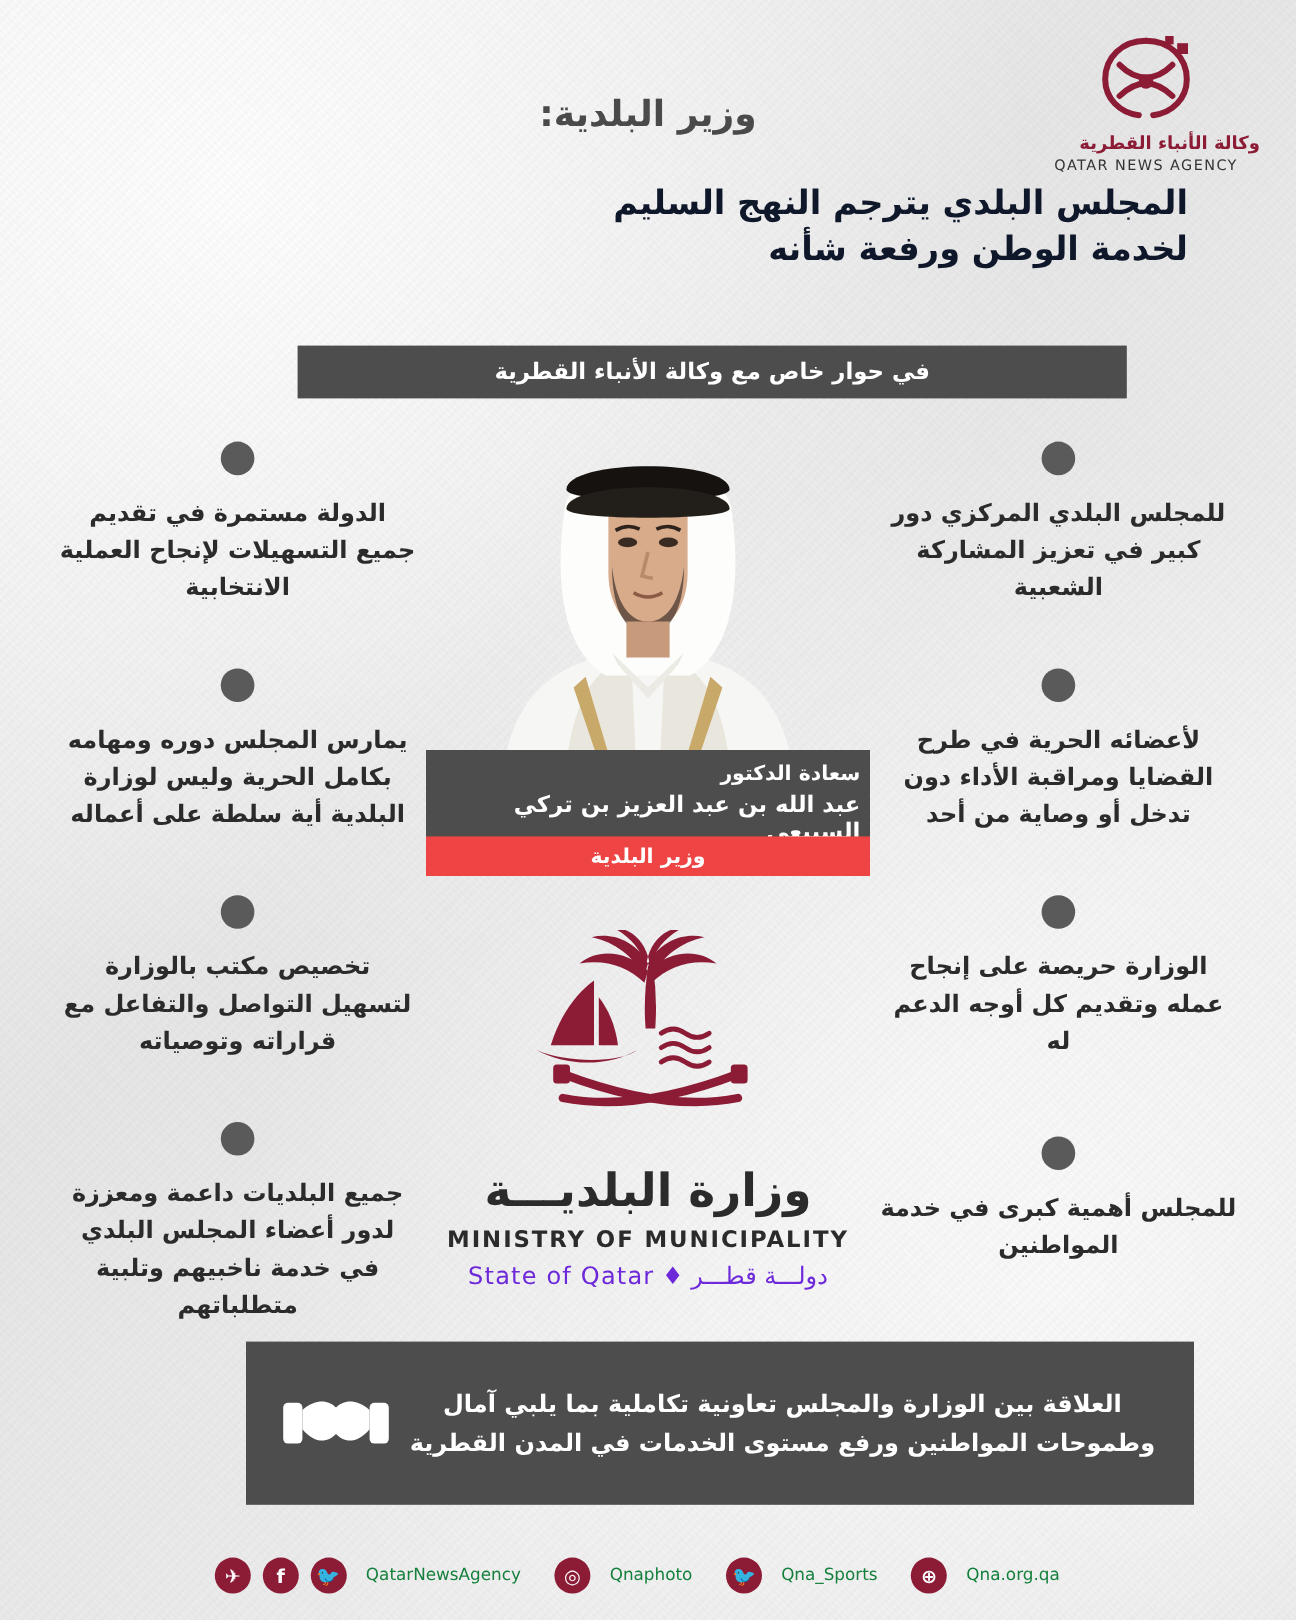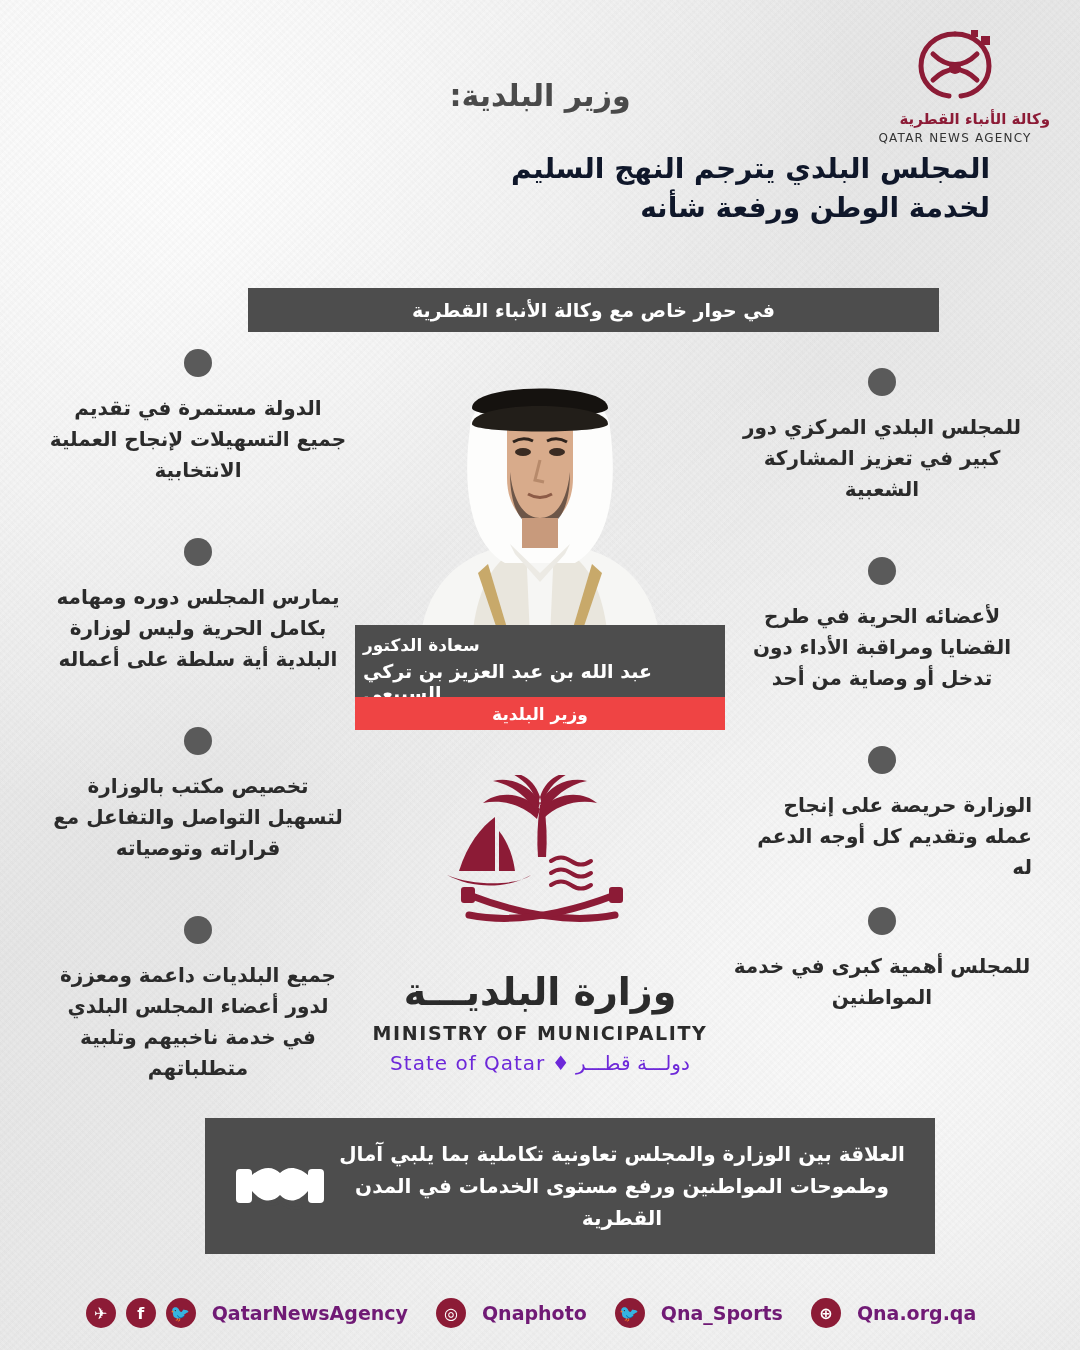--- a/index.html
+++ b/index.html
@@ -50,21 +50,21 @@
     font-size:19px; font-weight:bold;
   }
 
   
   .portrait-wrap{
     position:absolute; top:368px; left:360px; width:360px; height:270px;
     overflow:hidden;
   }
   .name-plate{
     position:absolute; top:625px; left:355px; width:370px;
-    background:#4d4d4d; color:#fff; text-align:left;
+    background:#4d4d4d; color:#fff; text-align:right;
     padding:10px 8px 12px; font-weight:bold;
   }
   .name-plate .n1{ font-size:17px; }
   .name-plate .n2{ font-size:19px; margin-top:5px; }
   .title-plate{
     position:absolute; top:697px; left:355px; width:370px; height:33px;
     background:#ef4444; color:#fff; display:flex; align-items:center; justify-content:center;
     font-size:17px; font-weight:bold;
   }
 
@@ -76,53 +76,53 @@
   .bullet { position:relative; margin-bottom:38px; }
   .dot{
     width:28px; height:28px; border-radius:50%; background:#5a5a5a;
     margin:0 auto 16px;
   }
   .btext{
     font-size:20px; line-height:1.55; color:#2b2b2b; font-weight:bold;
   }
 
   .col.right { top:368px; }
-  .col.left  { top:349px;text-align:center; }
+  .col.left  { top:368px;text-align:center; }
 
   
   .ministry{
     position:absolute; top:775px; left:330px; width:420px; text-align:center;
   }
   .ministry .m-ar{ font-size:38px; font-weight:bold; color:#2b2b2b; margin-top:6px; letter-spacing:1px;}
   .ministry .m-en{ font-size:19px; letter-spacing:1.6px; color:#2b2b2b; margin-top:8px; font-weight:bold;}
   .ministry .m-st{ font-size:20px; letter-spacing:1px; color:#6d28d9; margin-top:7px; }
 
   
   .quote{
-    position:absolute; top:1118px; left:205px; width:730px; height:136px;
+    position:absolute; top:1118px; left:205px; width:790px; height:136px;
     background:#4d4d4d; color:#fff; display:flex; align-items:center;
     padding:0 26px 0 20px;
   }
   .quote .q-text{
     flex:1; text-align:center; font-size:20px; line-height:1.6; font-weight:bold;
   }
   .quote .q-icon{ width:110px; display:flex; align-items:center; justify-content:center;}
 
   
   .social{
     position:absolute; bottom:22px; left:0; right:0;
     display:flex; align-items:center; justify-content:center; gap:10px;
     direction:ltr;
   }
   .sicon{
     width:30px; height:30px; border-radius:50%; background:#8c1b36;
     display:flex; align-items:center; justify-content:center; color:#fff;
     font-size:16px; font-weight:bold;
   }
-  .slabel{ font-size:19px; color:#701a75; font-weight:bold; margin:0 18px 0 6px; }
+  .slabel{ font-size:14px; color:#15803d; font-weight:normal; margin:0 18px 0 6px; }
 </style>
 </head>
 <body>
 
 <div class="page">
 
   <div class="logo">
     <svg width="100" height="78" viewBox="0 0 100 78">
       <path d="M50 6 C30 6 16 20 16 38 C16 54 28 66 44 68" fill="none" stroke="#8c1b36" stroke-width="5" stroke-linecap="round"></path>
       <path d="M50 6 C70 6 84 20 84 38 C84 54 72 66 56 68" fill="none" stroke="#8c1b36" stroke-width="5" stroke-linecap="round"></path>
@@ -186,21 +186,21 @@
 
   <div class="col right">
     <div class="bullet" style="margin-bottom:52px;text-align:center;">
       <div class="dot"></div>
       <div class="btext">للمجلس البلدي المركزي دور كبير في تعزيز المشاركة الشعبية</div>
     </div>
     <div class="bullet" style="margin-bottom:52px;">
       <div class="dot"></div>
       <div class="btext">لأعضائه الحرية في طرح القضايا ومراقبة الأداء دون تدخل أو وصاية من أحد</div>
     </div>
-    <div class="bullet" style="margin-bottom:24px;text-align:right;">
+    <div class="bullet" style="margin-bottom:64px;">
       <div class="dot"></div>
       <div class="btext">الوزارة حريصة على إنجاح عمله وتقديم كل أوجه الدعم له</div>
     </div>
     <div class="bullet">
       <div class="dot"></div>
       <div class="btext">للمجلس أهمية كبرى في خدمة المواطنين</div>
     </div>
   </div>
 
   <div class="col left">

